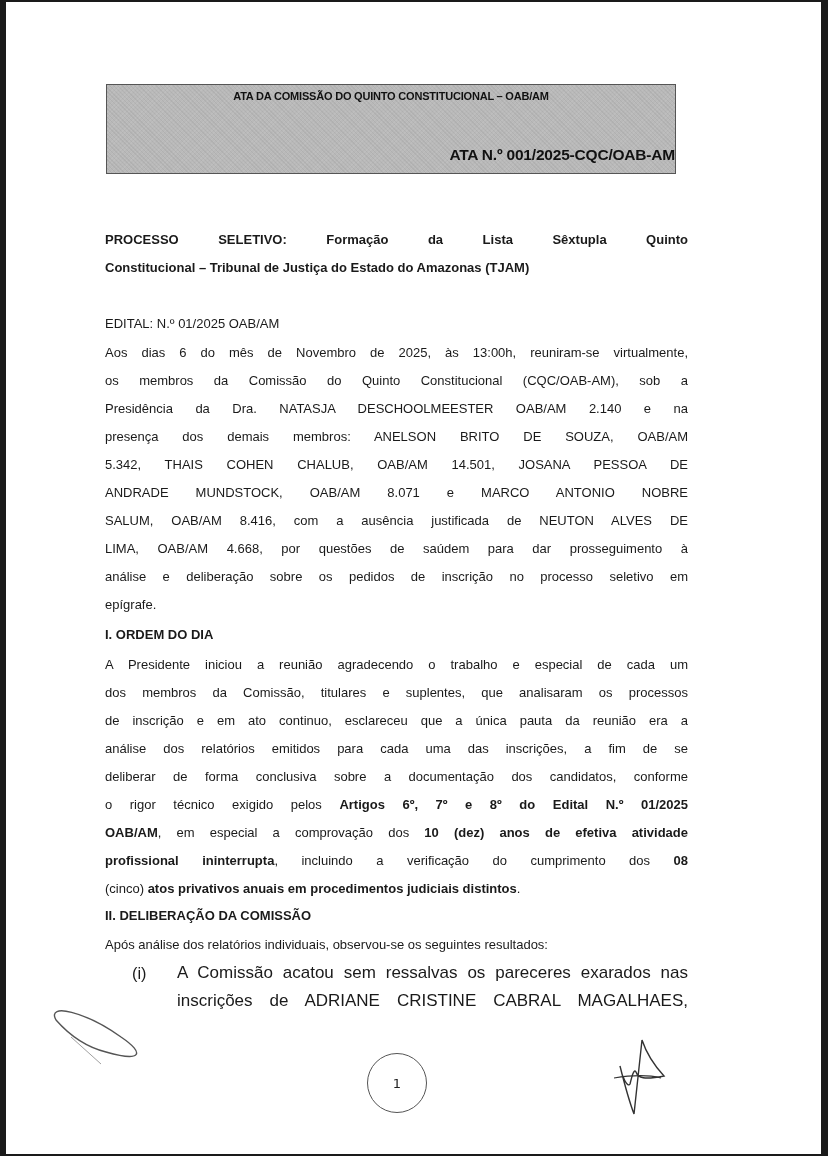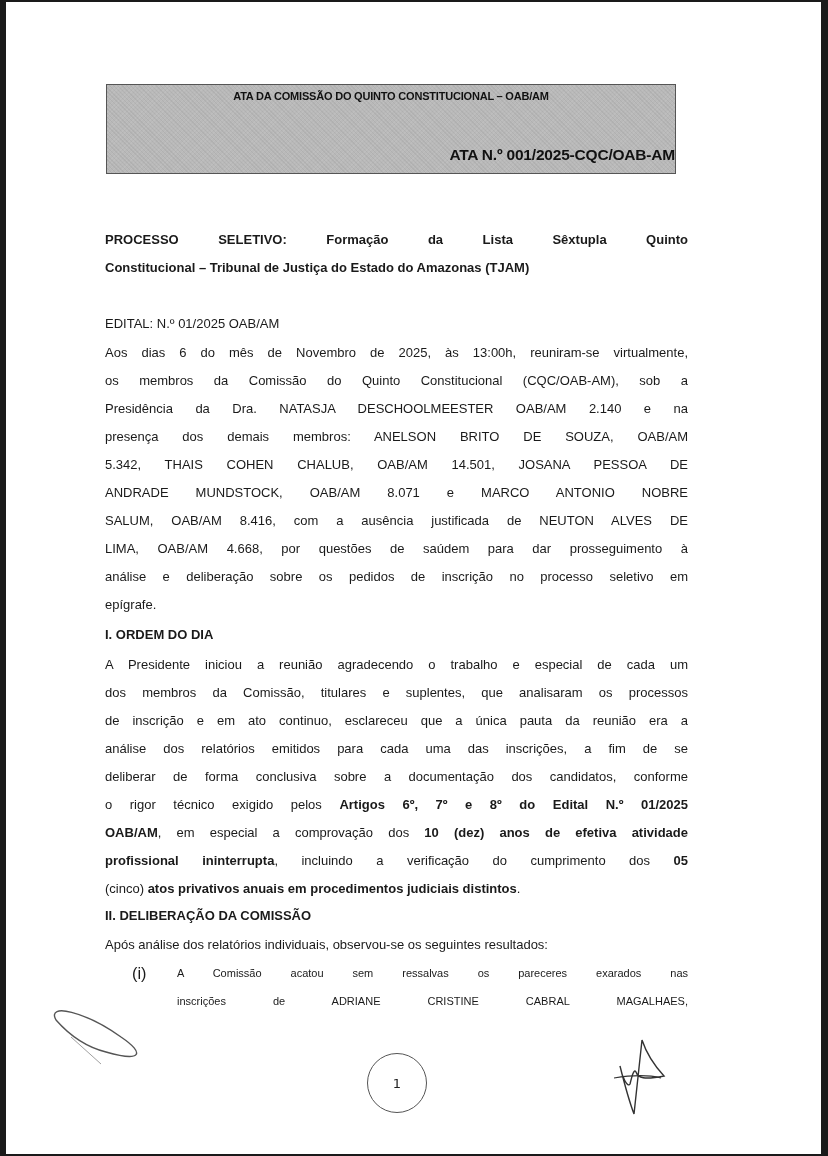--- a/index.html
+++ b/index.html
@@ -35,21 +35,21 @@
   }
   .b { font-weight: bold; }
   .proc { top: 224px; }
   .edital { top: 308px; }
   .para1 { top: 337px; }
   .sec1 { top: 619px; }
   .para2 { top: 649px; }
   .sec2 { top: 900px; }
   .para3 { top: 929px; }
   .item-label { position: absolute; left: 126px; top: 957px; font-size: 16.3px; color:#1a1a1a; line-height: 28px; }
-  .item-text { position: absolute; left: 171px; top: 957px; width: 511px; font-size: 11px; color:#1a1a1a; line-height: 28px; }
+  .item-text { position: absolute; left: 171px; top: 957px; width: 511px; font-size: 17px; color:#1a1a1a; line-height: 28px; }
   .line { display: block; white-space: nowrap; }
   .jline { display: block; text-align: justify; text-align-last: justify; }
   .page-num {
     position: absolute; left: 361px; top: 1051px; width: 60px; height: 60px;
     border: 1.3px solid #555; border-radius: 50%;
     font-family: "DejaVu Sans", sans-serif; font-size: 13px; color: #222;
     display: flex; align-items: center; justify-content: center;
     box-sizing: border-box;
   }
   .sig { position: absolute; }
@@ -87,21 +87,21 @@
   <div class="text sec1 b">I. ORDEM DO DIA</div>
 
   <div class="text para2">
     <span class="jline">A Presidente iniciou a reunião agradecendo o trabalho e especial de cada um</span>
     <span class="jline">dos membros da Comissão, titulares e suplentes, que analisaram os processos</span>
     <span class="jline">de inscrição e em ato continuo, esclareceu que a única pauta da reunião era a</span>
     <span class="jline">análise dos relatórios emitidos para cada uma das inscrições, a fim de se</span>
     <span class="jline">deliberar de forma conclusiva sobre a documentação dos candidatos, conforme</span>
     <span class="jline"><span>o rigor técnico exigido pelos </span><span class="b">Artigos 6º, 7º e 8º do Edital N.º 01/2025</span></span>
     <span class="jline"><span class="b">OAB/AM</span><span>, em especial a comprovação dos </span><span class="b">10 (dez) anos de efetiva atividade</span></span>
-    <span class="jline"><span class="b">profissional ininterrupta</span><span>, incluindo a verificação do cumprimento dos </span><span class="b">05</span></span>
+    <span class="jline"><span class="b">profissional ininterrupta</span><span>, incluindo a verificação do cumprimento dos </span><span class="b">08</span></span>
     <span class="line"><span>(cinco) </span><span class="b">atos privativos anuais em procedimentos judiciais distintos</span><span>.</span></span>
   </div>
 
   <div class="text sec2 b">II. DELIBERAÇÃO DA COMISSÃO</div>
 
   <div class="text para3">Após análise dos relatórios individuais, observou-se os seguintes resultados:</div>
 
   <div class="item-label">(i)</div>
   <div class="item-text">
     <span class="jline">A Comissão acatou sem ressalvas os pareceres exarados nas</span>

